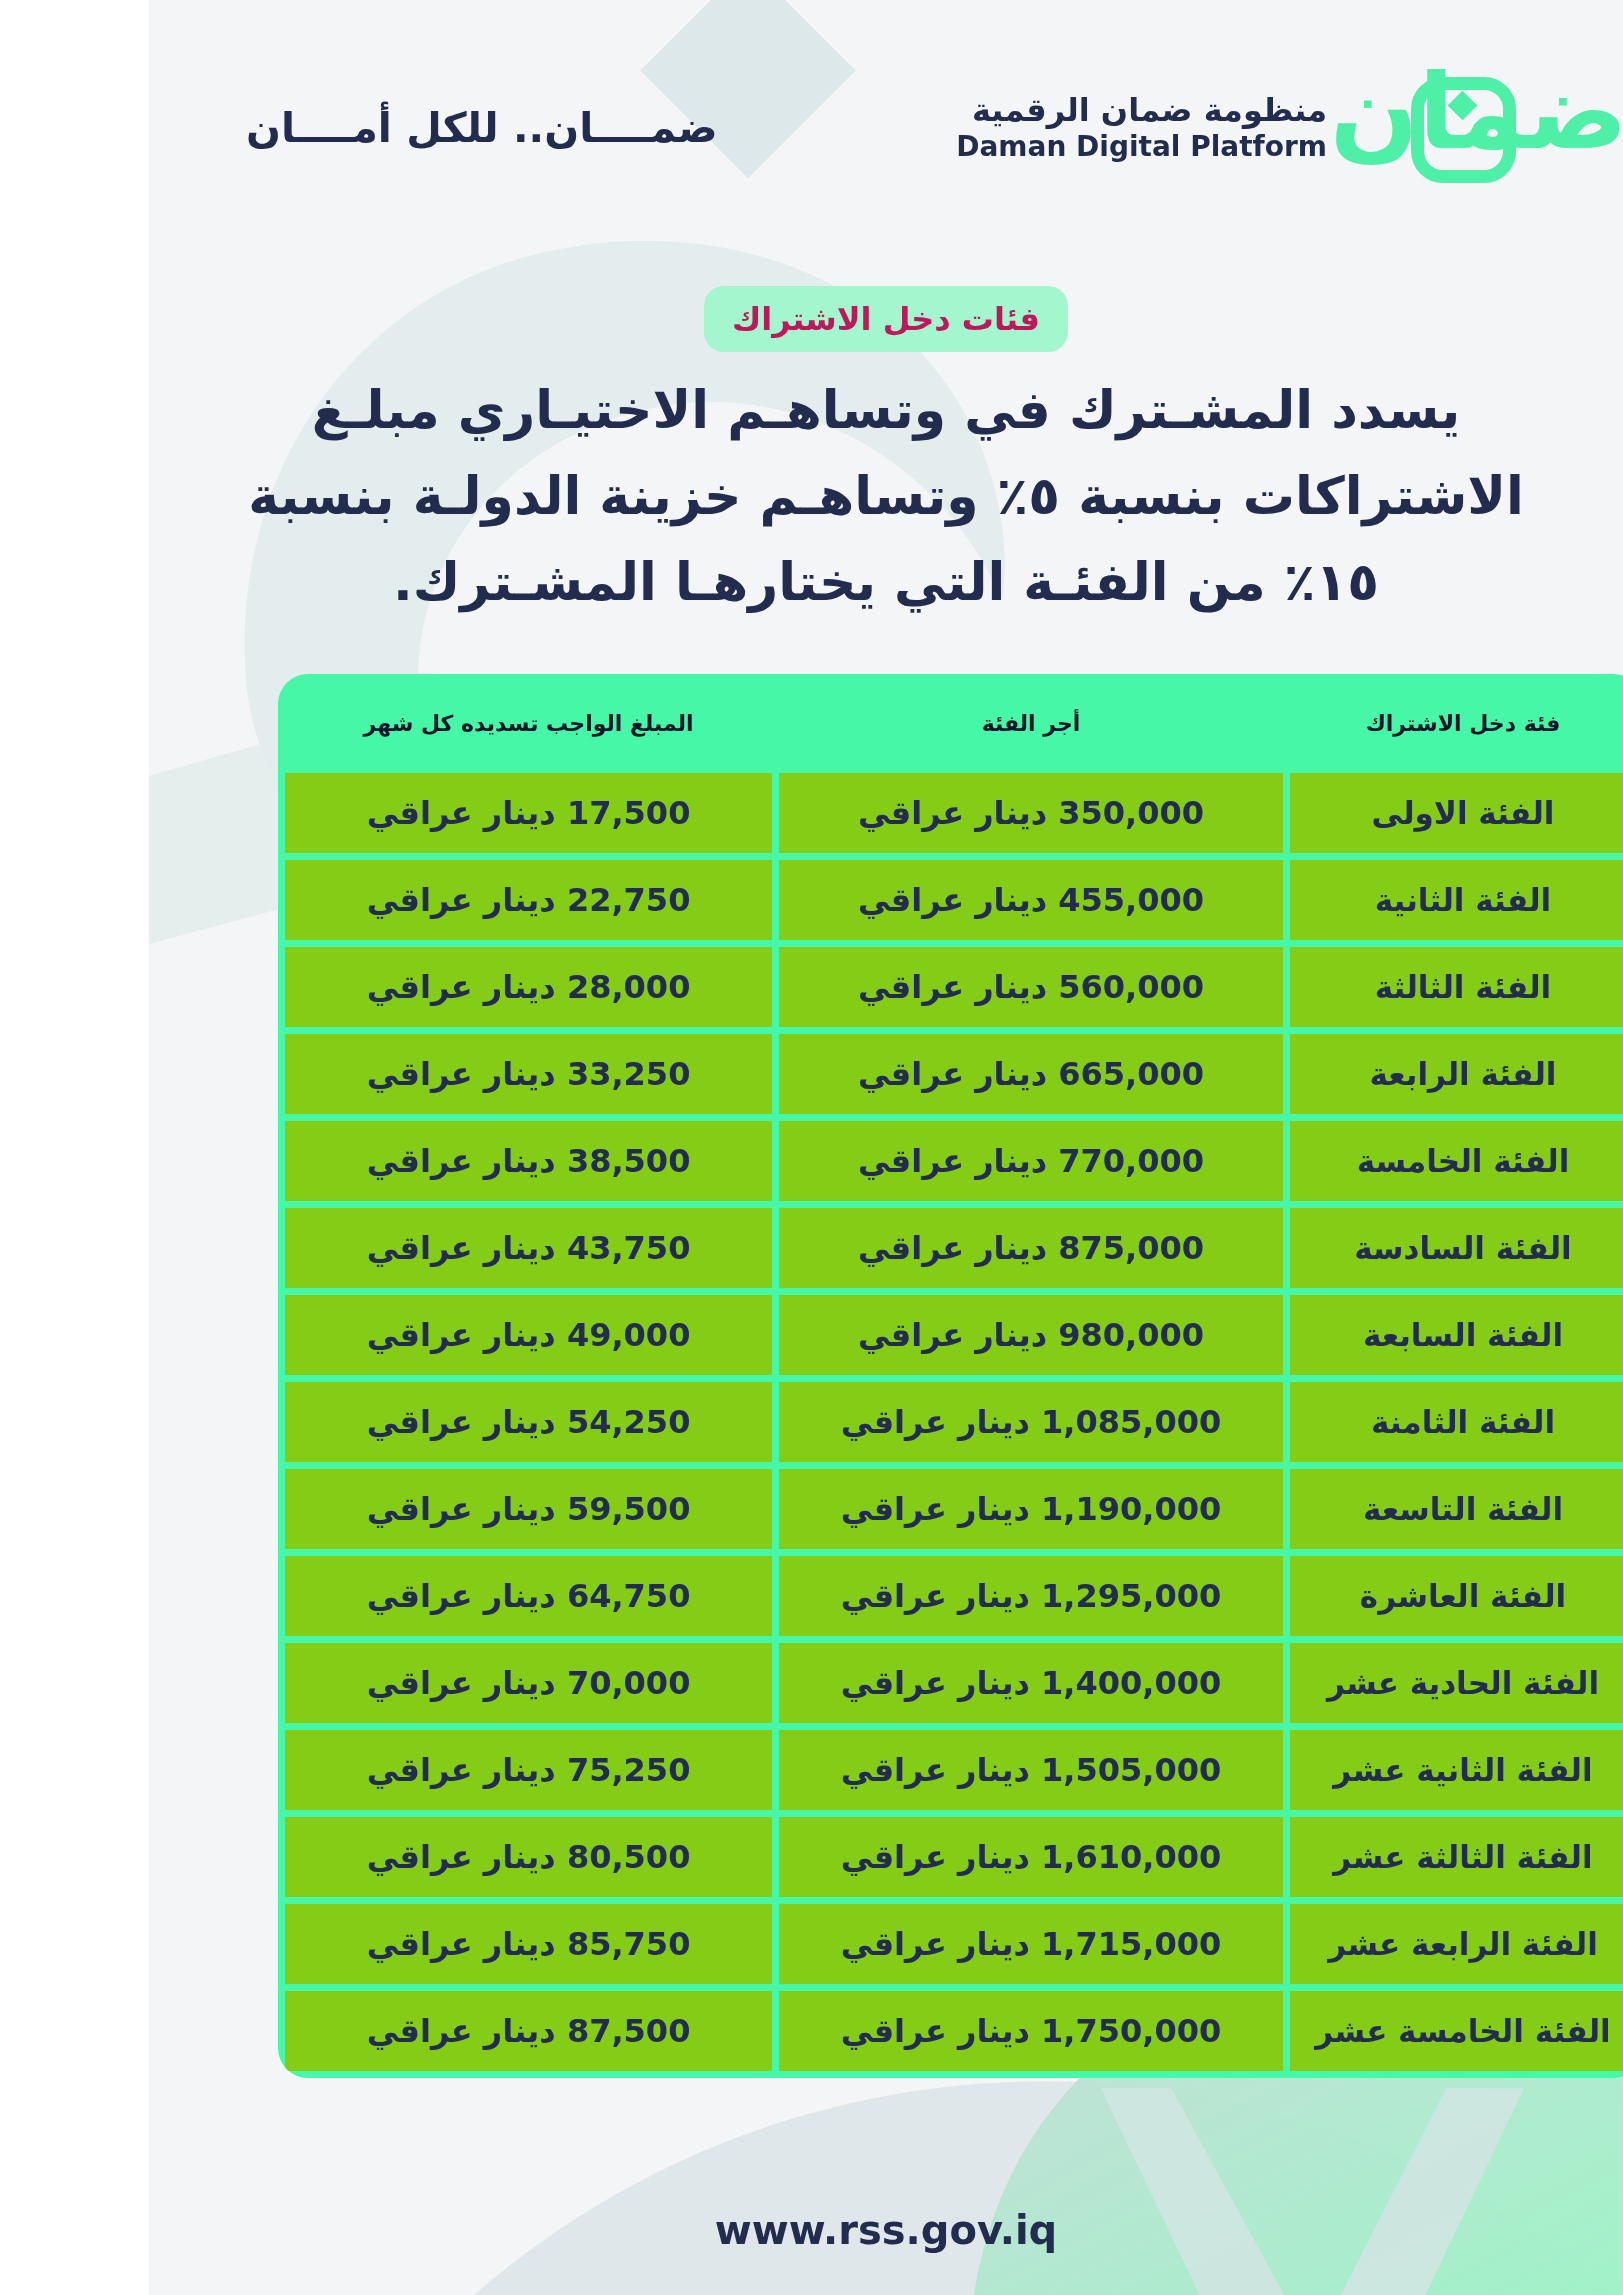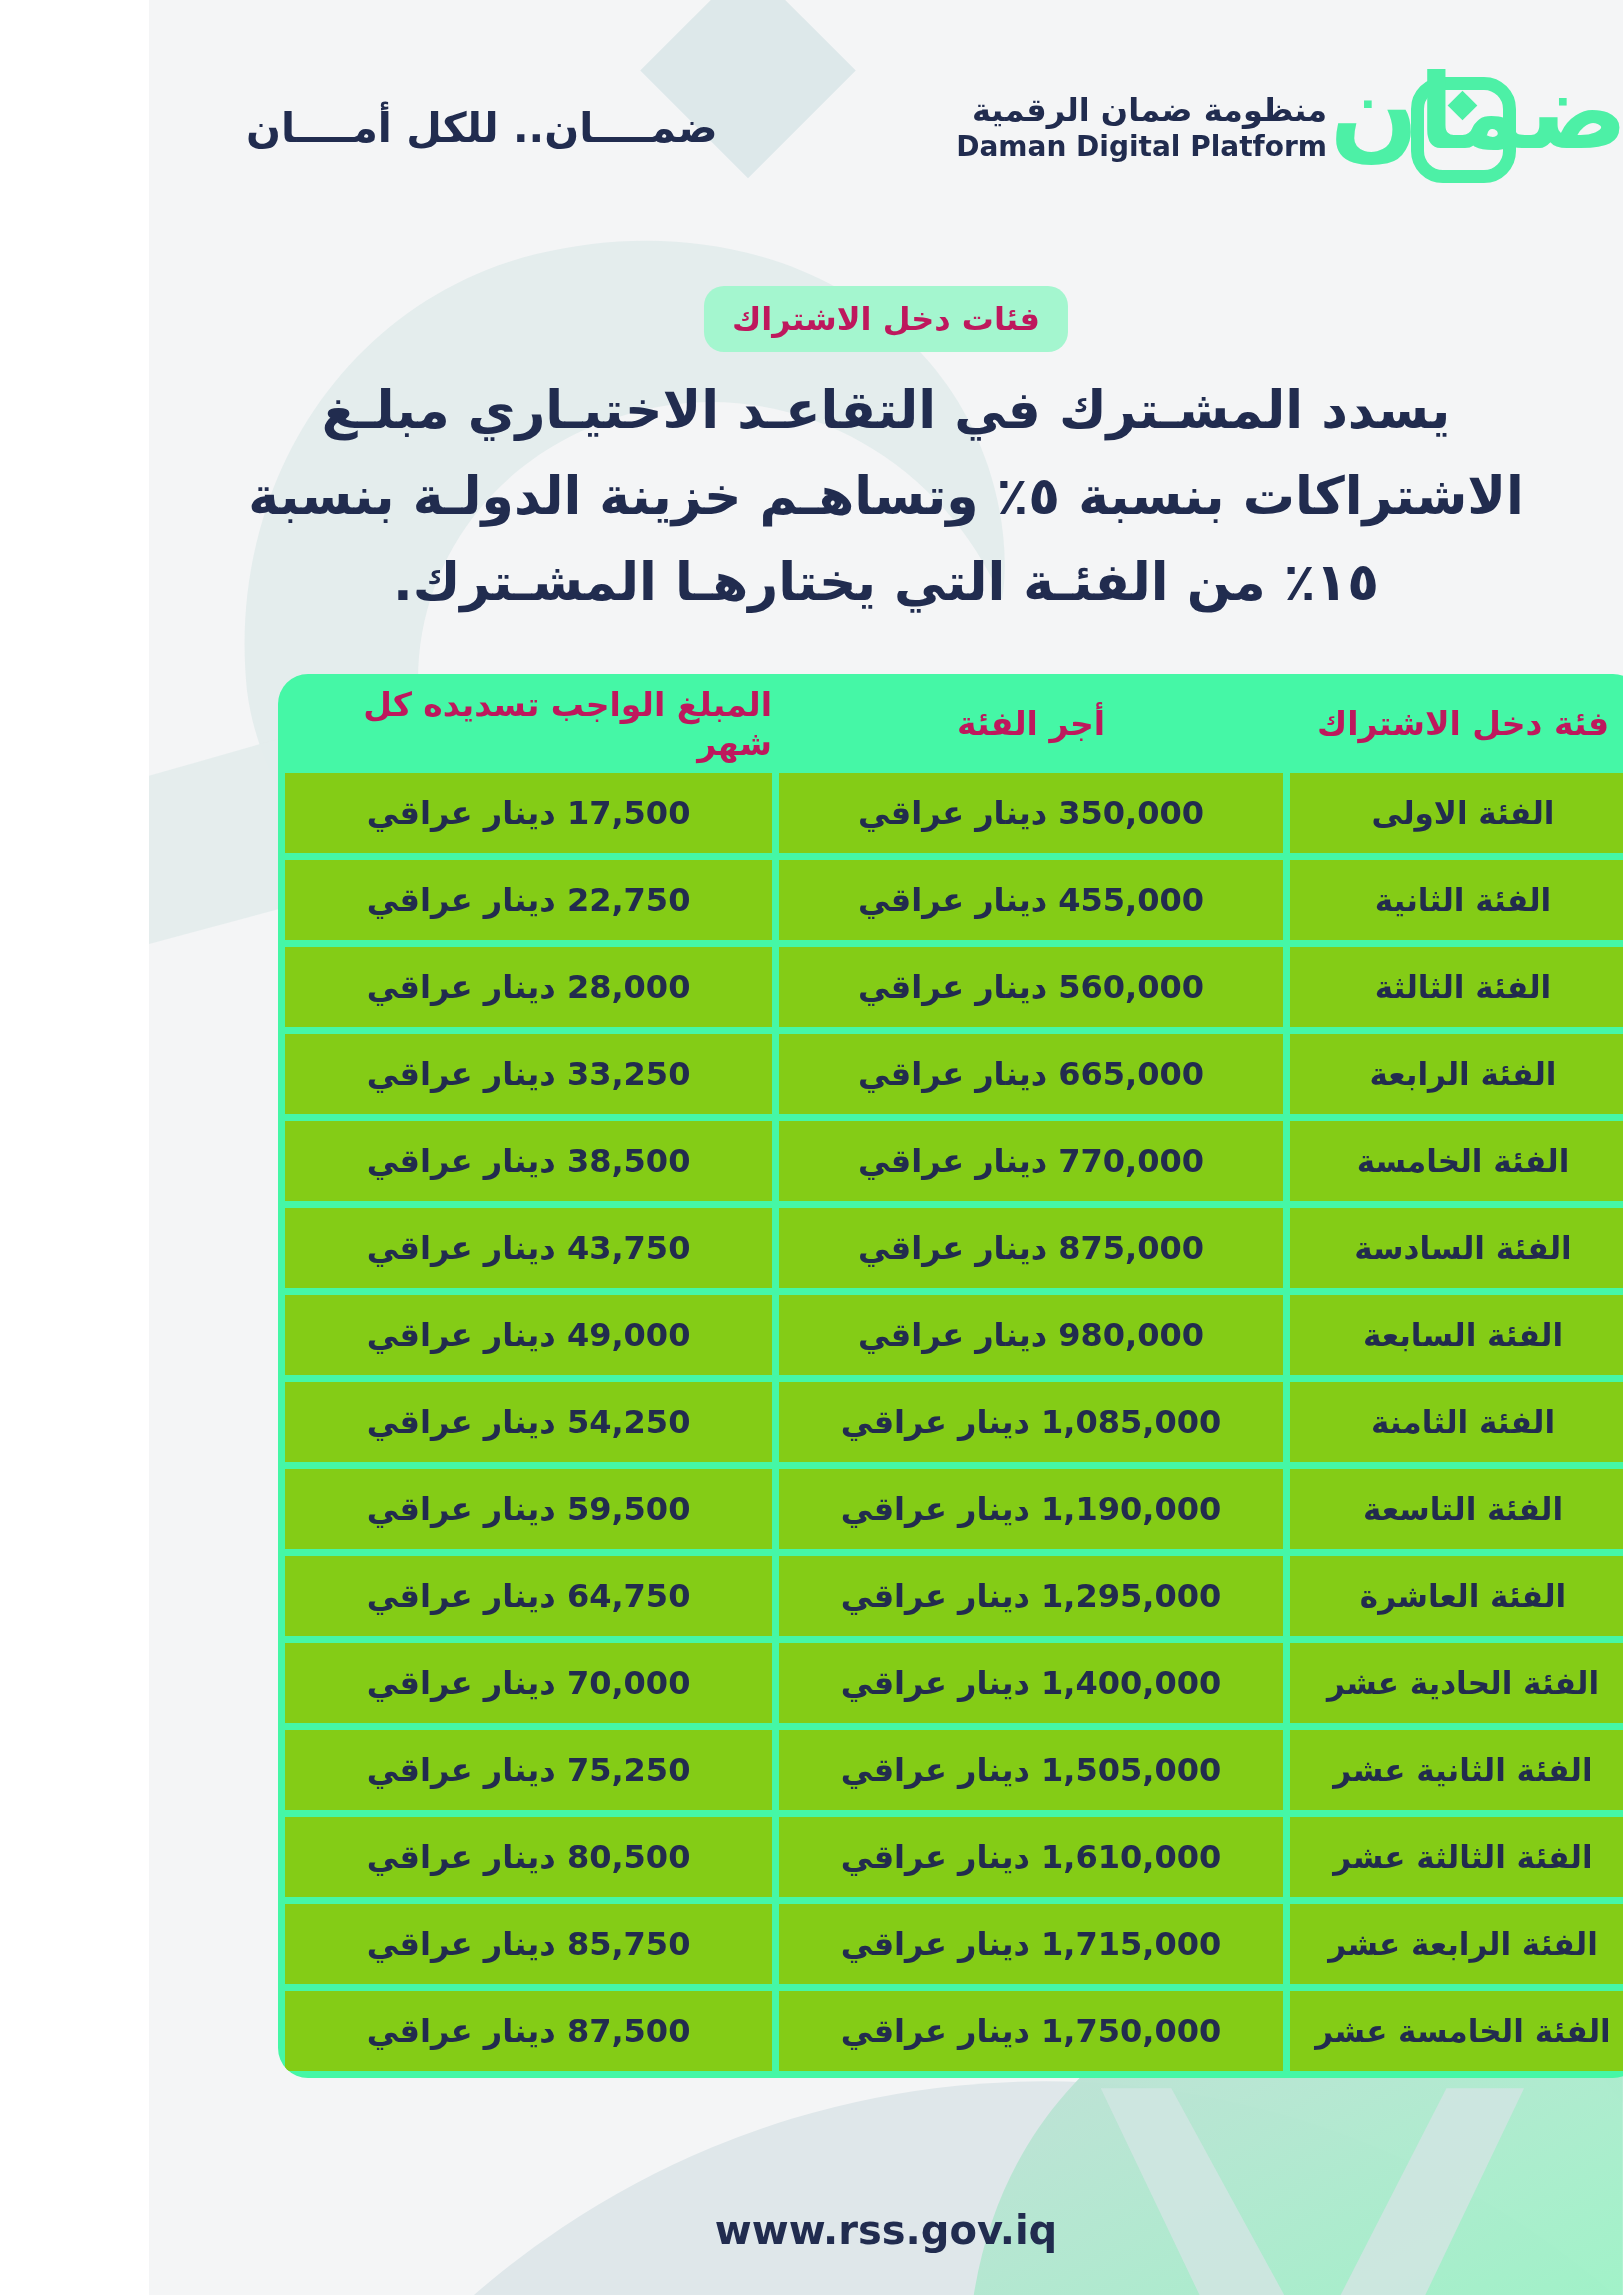--- a/index.html
+++ b/index.html
@@ -20,21 +20,21 @@
 
   
   .badge{position:absolute;top:286px;left:50%;transform:translateX(-50%);height:66px;display:inline-flex;align-items:center;
          padding:0 28px;background:#a4f6cf;border-radius:20px;font-size:32px;font-weight:bold;color:#be185d;}
   .heading{position:absolute;top:367px;left:0;right:0;text-align:center;color:#212c4f;font-weight:bold;font-size:52px;line-height:86px;}
 
   
   .gtable{position:absolute;top:674px;left:129px;width:1365px;background:#45f7a6;border-radius:30px;overflow:hidden;
           padding:0 7px 7px 7px;box-sizing:border-box;}
   .thead{display:grid;grid-template-columns:346px 504px 487px;column-gap:7px;height:99px;}
-  .thead .hcell{display:flex;align-items:center;justify-content:center;font-size:33px;font-weight:bold;color:#be185d;}
+  .thead .hcell{display:flex;align-items:center;justify-content:center;font-size:22px;font-weight:bold;color:#0f172a;}
   .tbody{display:grid;row-gap:7px;}
   .trow{display:grid;grid-template-columns:346px 504px 487px;column-gap:7px;height:80px;}
   .cell{background:#84cc16;display:flex;align-items:center;justify-content:center;
         font-size:32px;font-weight:bold;color:#222c4e;white-space:nowrap;}
   .cell-category{font-size:31px;}
 
   
   .footer-url{position:absolute;top:2175px;left:0;right:0;text-align:center;direction:ltr;
               font-size:40px;font-weight:bold;color:#212c4f;margin-top:32px;}
 </style>
@@ -79,21 +79,21 @@
       <div class="logo-word">ضمان</div>
     </div>
     <div class="wordmark">
       <span class="wm-ar">منظومة ضمان الرقمية</span>
       <span class="wm-en">Daman Digital Platform</span>
     </div>
 
     <div class="badge">فئات دخل الاشتراك</div>
 
     <div class="heading">
-      <div>يسدد المشـترك في التقاعـد الاختيـاري مبلـغ</div>
+      <div>يسدد المشـترك في وتساهـم الاختيـاري مبلـغ</div>
       <div>الاشتراكات بنسبة ٥٪ وتساهـم خزينة الدولـة بنسبة</div>
       <div>١٥٪ من الفئـة التي يختارهـا المشـترك.</div>
     </div>
 
     <div class="gtable">
       <div class="thead">
         <div class="hcell">فئة دخل الاشتراك</div>
         <div class="hcell">أجر الفئة</div>
         <div class="hcell">المبلغ الواجب تسديده كل شهر</div>
       </div>

